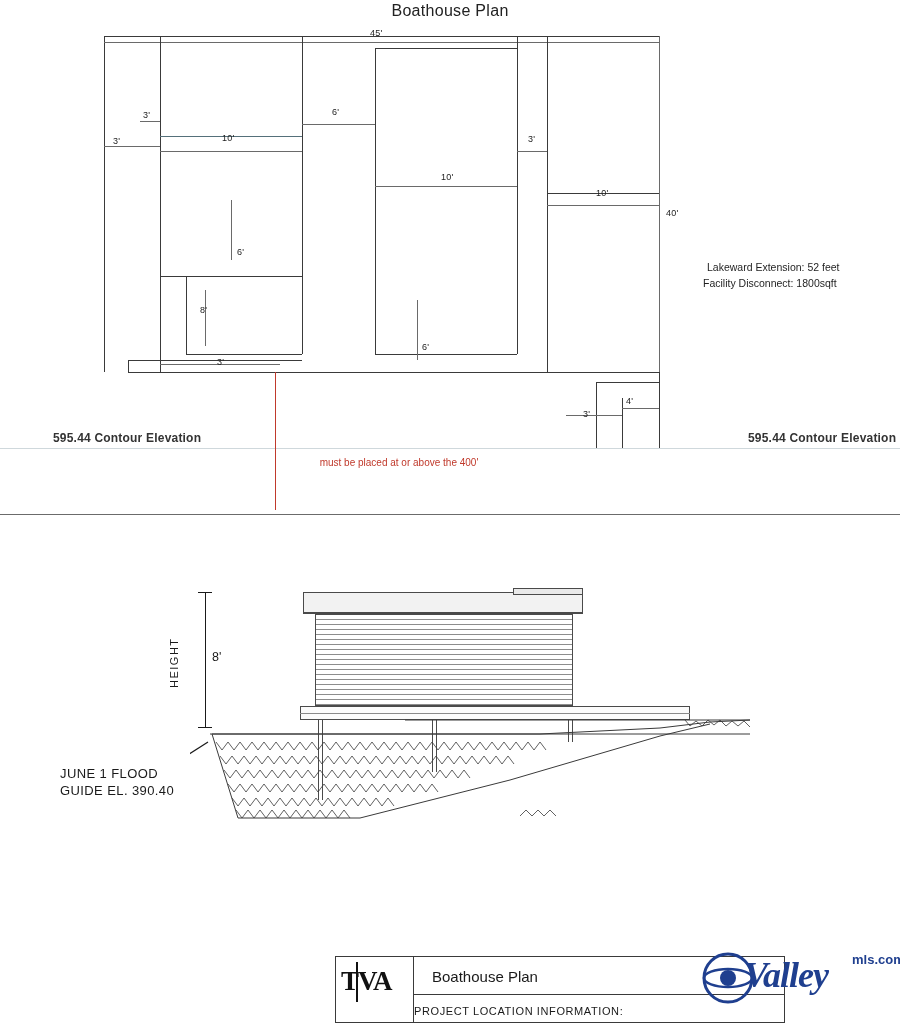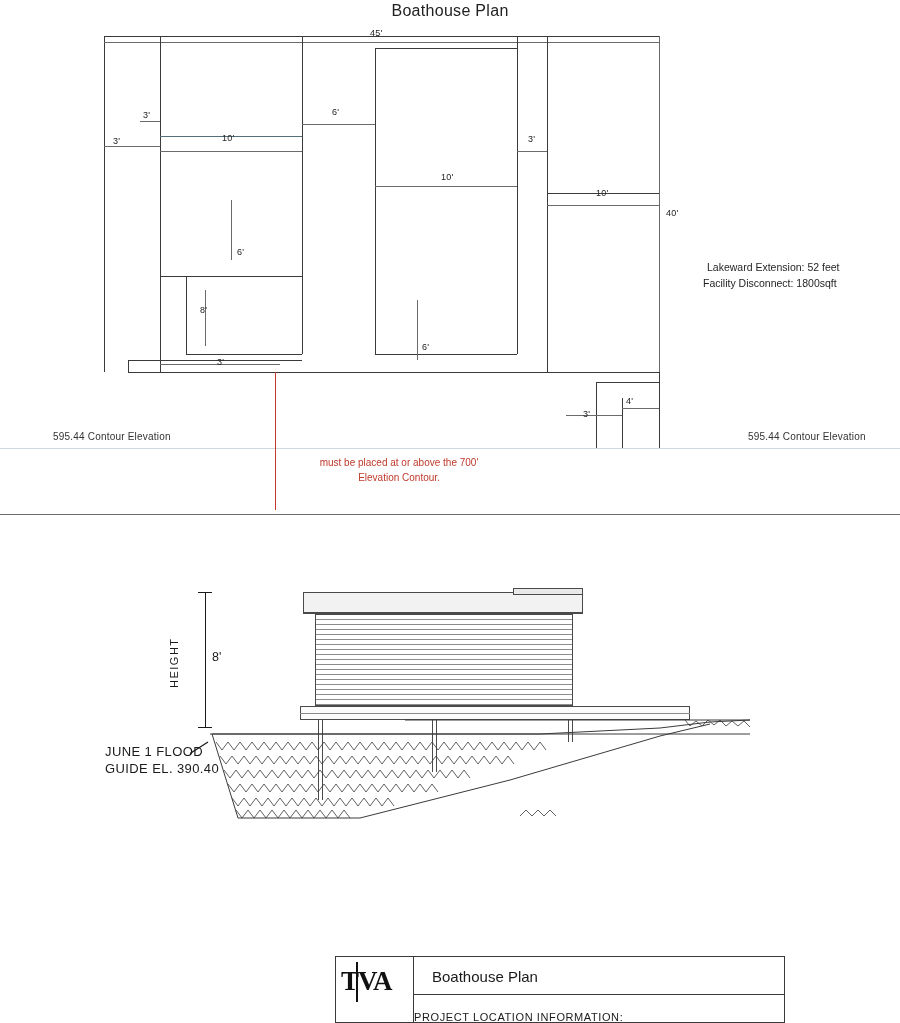--- a/index.html
+++ b/index.html
@@ -46,24 +46,25 @@
   
   .side-note {
     position: absolute;
     font-size: 10.5px;
     color: #1f1f1f;
     line-height: 16px;
     white-space: nowrap;
   }
   .contour-note {
     position: absolute;
-    font-size: 10px;
+    font-size: 12px;
     color: #333;
     white-space: nowrap;
     letter-spacing: 0.2px;
+    font-weight: bold;
   }
   .elec-note {
     position: absolute;
     left: 264px;
     top: 455px;
     width: 270px;
     text-align: center;
     font-size: 10px;
     line-height: 15px;
     color: #c0392b;
@@ -160,21 +161,20 @@
   .tb-title {
     position: absolute;
     font-size: 15px;
     color: #1a1a1a;
   }
   .tb-sub {
     position: absolute;
     font-size: 11px;
     color: #1a1a1a;
     letter-spacing: 0.6px;
-    margin-top: 6px;
   }
 
   
   .wm {
     position: absolute;
     left: 700px;
     top: 950px;
     width: 200px;
     height: 60px;
   }
@@ -269,22 +269,21 @@
 
     <div class="side-note" style="left:707px; top:259px;">Lakeward Extension: 52 feet</div>
     <div class="side-note" style="left:703px; top:275px;">Facility Disconnect: 1800sqft</div>
 
     <div class="contour-note" style="left:53px; top:431px;">595.44 Contour Elevation</div>
     <div class="contour-note" style="left:748px; top:431px;">595.44 Contour Elevation</div>
     <div class="water-line" style="top:448px;"></div>
 
     <div class="red-v" style="left:275px; top:372px; height:138px;"></div>
     <div class="elec-note">
-      <div>must be placed at or above the 700'</div>
-      <div>Elevation Contour.</div>
+      <div>must be placed at or above the 400'</div>
     </div>
   </div>
 
   <div class="divider-line" style="top:514px;"></div>
 
   <div>
 
     <div class="line-v" style="left:205px; top:592px; height:136px; background:#1a1a1a;"></div>
     <div class="line-h" style="left:198px; top:592px; width:14px; background:#1a1a1a;"></div>
     <div class="line-h" style="left:198px; top:727px; width:14px; background:#1a1a1a;"></div>
@@ -318,30 +317,39 @@
       </g>
 
       <g stroke="#3a3a3a" stroke-width="0.8" fill="none">
         <path d="M495 14 l5 6 l6 -5 l6 5 l6 -6 l6 5 l6 -5 l6 6 l6 -5 l6 5 l6 -5 l6 6"></path>
         <path d="M330 110 l6 -6 l6 6 l6 -6 l6 6 l6 -6 l6 6"></path>
       </g>
 
       <path d="M 18 36 L -10 54" stroke="#1a1a1a" stroke-width="1.2" fill="none"></path>
     </svg>
 
-    <div class="flood-note" style="left:60px; top:743px;margin-left:45px;">
+    <div class="flood-note" style="left:60px; top:765px;">
       <div>JUNE 1 FLOOD</div>
       <div>GUIDE EL. 390.40</div>
     </div>
   </div>
 
   <div>
     <div class="titleblock" style="left:335px; top:956px; width:450px; height:67px;"></div>
     <div class="line-v" style="left:413px; top:956px; height:67px;"></div>
     <div class="line-h" style="left:413px; top:994px; width:372px;"></div>
     <div class="tb-logo" style="left:341px; top:966px;">TVA</div>
     <div class="line-v" style="left:356px; top:962px; height:40px; background:#111; width:2px;"></div>
     <div class="tb-title" style="left:432px; top:968px;">Boathouse Plan</div>
     <div class="tb-sub" style="left:414px; top:1005px;">PROJECT  LOCATION  INFORMATION:</div>
   </div>
 
+  <div class="wm">
+    <svg class="abs" style="left:0; top:0;" width="60" height="60">
+      <circle cx="28" cy="28" r="24" fill="none" stroke="#1f3f8f" stroke-width="3"></circle>
+      <ellipse cx="28" cy="28" rx="24" ry="9" fill="none" stroke="#1f3f8f" stroke-width="2.5"></ellipse>
+      <circle cx="28" cy="28" r="8" fill="#1f3f8f"></circle>
+    </svg>
+    <div class="wm-text">Valley</div>
+    <div class="wm-sub">mls.com</div>
+  </div>
 
 </div>
 
 </body></html>

